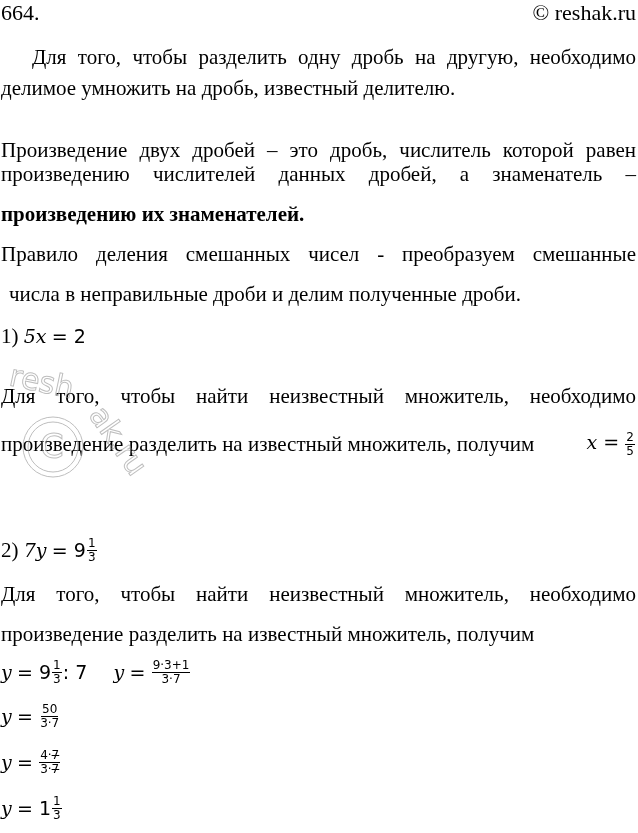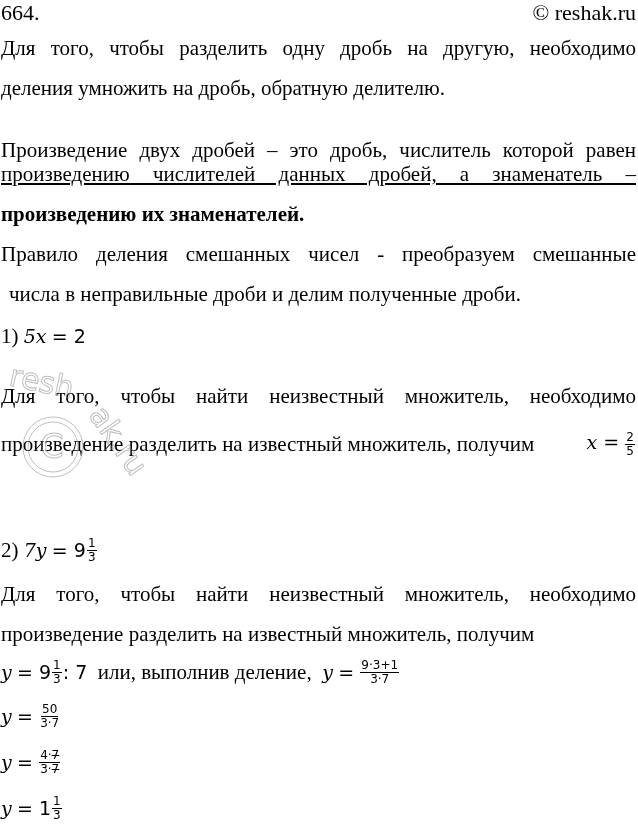--- a/index.html
+++ b/index.html
@@ -21,24 +21,24 @@
     position: absolute; left: 8px; top: 355px; width: 150px; height: 140px;
     pointer-events: none; opacity: 0.55;
   }
 </style>
 </head>
 <body>
 
 <div class="hdr-num">664.</div>
 <div class="hdr-site">© reshak.ru</div>
 
-<div class="line just" style="top:36px;">Для того, чтобы разделить одну дробь на другую, необходимо</div>
-<div class="line" style="top:76px;">деления умножить на дробь, обратную делителю.</div>
+<div class="line just" style="top:45px;padding-left:31px;">Для того, чтобы разделить одну дробь на другую, необходимо</div>
+<div class="line" style="top:76px;">делимое умножить на дробь, известный делителю.</div>
 <div class="line just" style="top:138px;">Произведение двух дробей – это дробь, числитель которой равен</div>
-<div class="line just" style="top:162px;text-decoration:underline;">произведению числителей данных дробей, а знаменатель –</div>
+<div class="line just" style="top:162px;">произведению числителей данных дробей, а знаменатель –</div>
 <div class="line" style="top:202px;font-weight:bold;">произведению их знаменателей.</div>
 <div class="line just" style="top:242px;">Правило деления смешанных чисел - преобразуем смешанные</div>
 <div class="line" style="top:282px;margin-left:8px;">числа в неправильные дроби и делим полученные дроби.</div>
 
 <div class="line" style="top:324px;">
   <span>1)</span>
   <span class="m">5x</span>
   <span class="mn">= 2</span>
 </div>
 <div class="line just" style="top:384px;">Для того, чтобы найти неизвестный множитель, необходимо</div>
@@ -66,21 +66,21 @@
 <div class="line" style="top:622px;">произведение разделить на известный множитель, получим</div>
 
 <div class="line" style="top:652px; height:40px; display:flex; align-items:center;">
   <span class="m">y</span>&nbsp;
   <span class="mn">= 9</span>
   <span class="frac">
     <span class="num">1</span>
     <span class="den">3</span>
   </span>
   <span class="mn">: 7</span>&nbsp;&nbsp;
-  <span>или, выполнив деление,</span>&nbsp;&nbsp;
+  &nbsp;&nbsp;
   <span class="m">y</span>&nbsp;
   <span class="mn">=</span>&nbsp;
   <span class="frac">
     <span class="num">9·3+1</span>
     <span class="den">3·7</span>
   </span>
 </div>
 
 <div class="line" style="top:696px; height:40px; display:flex; align-items:center;">
   <span class="m">y</span>&nbsp;

